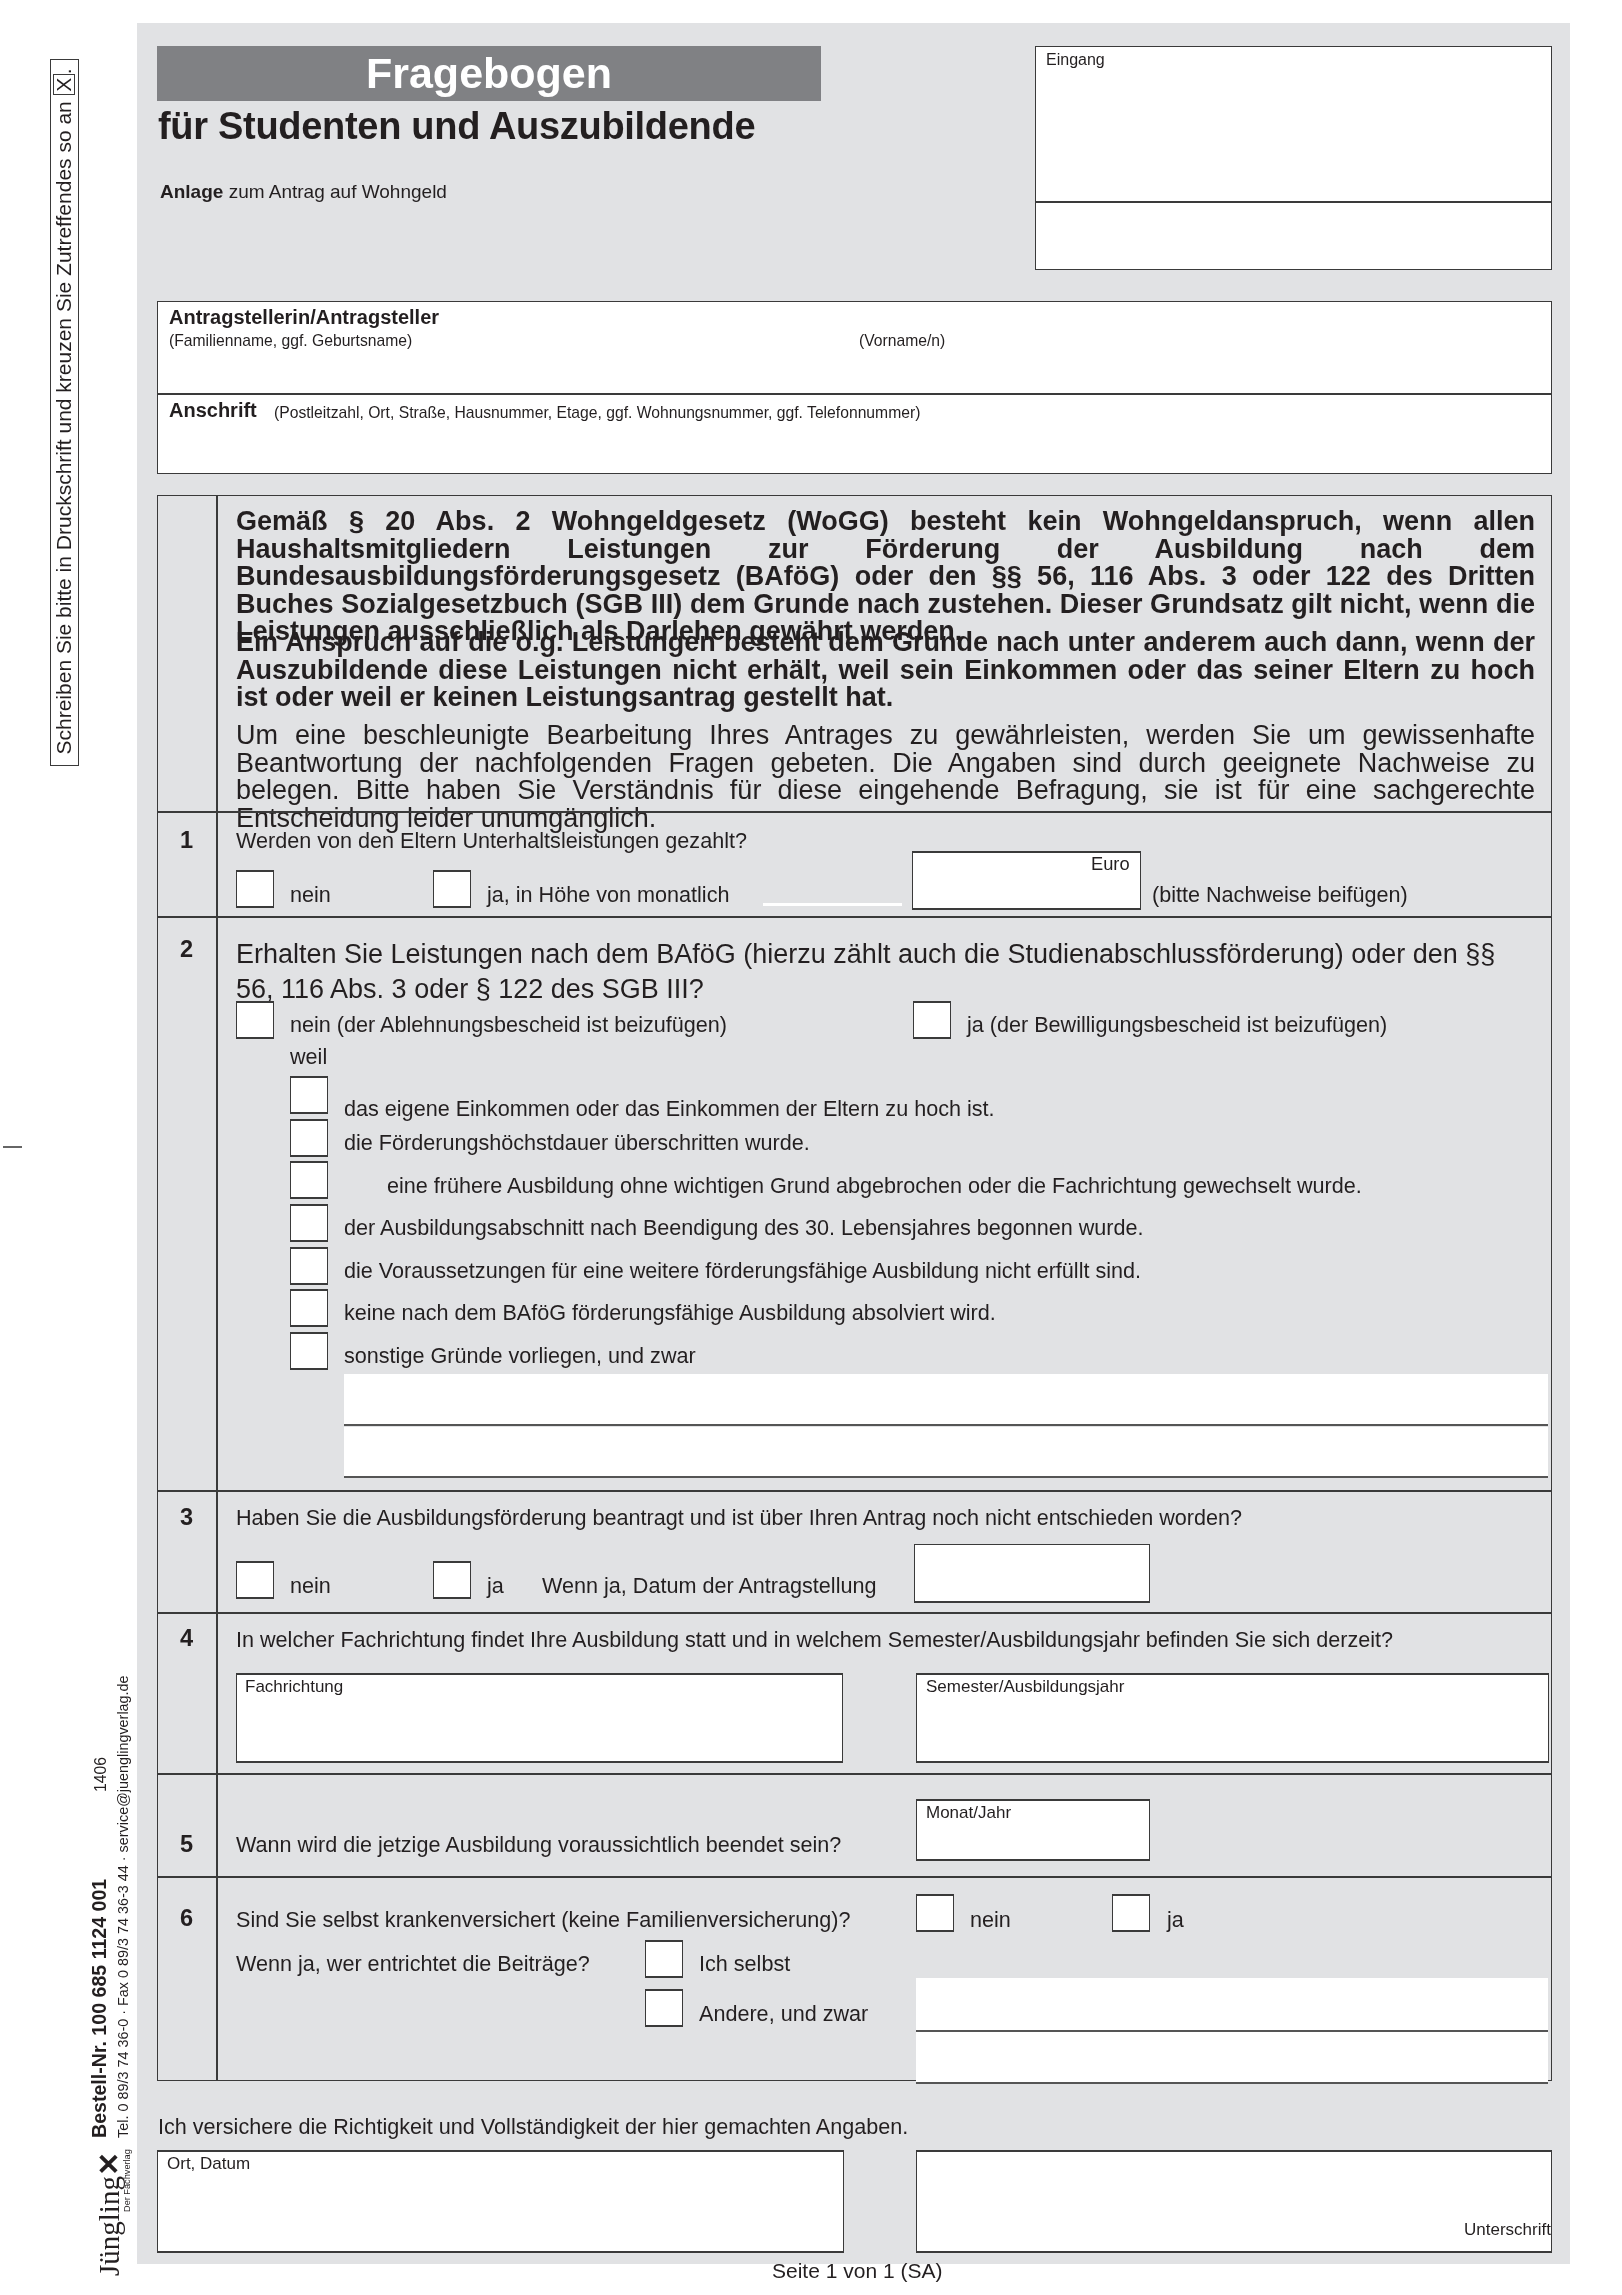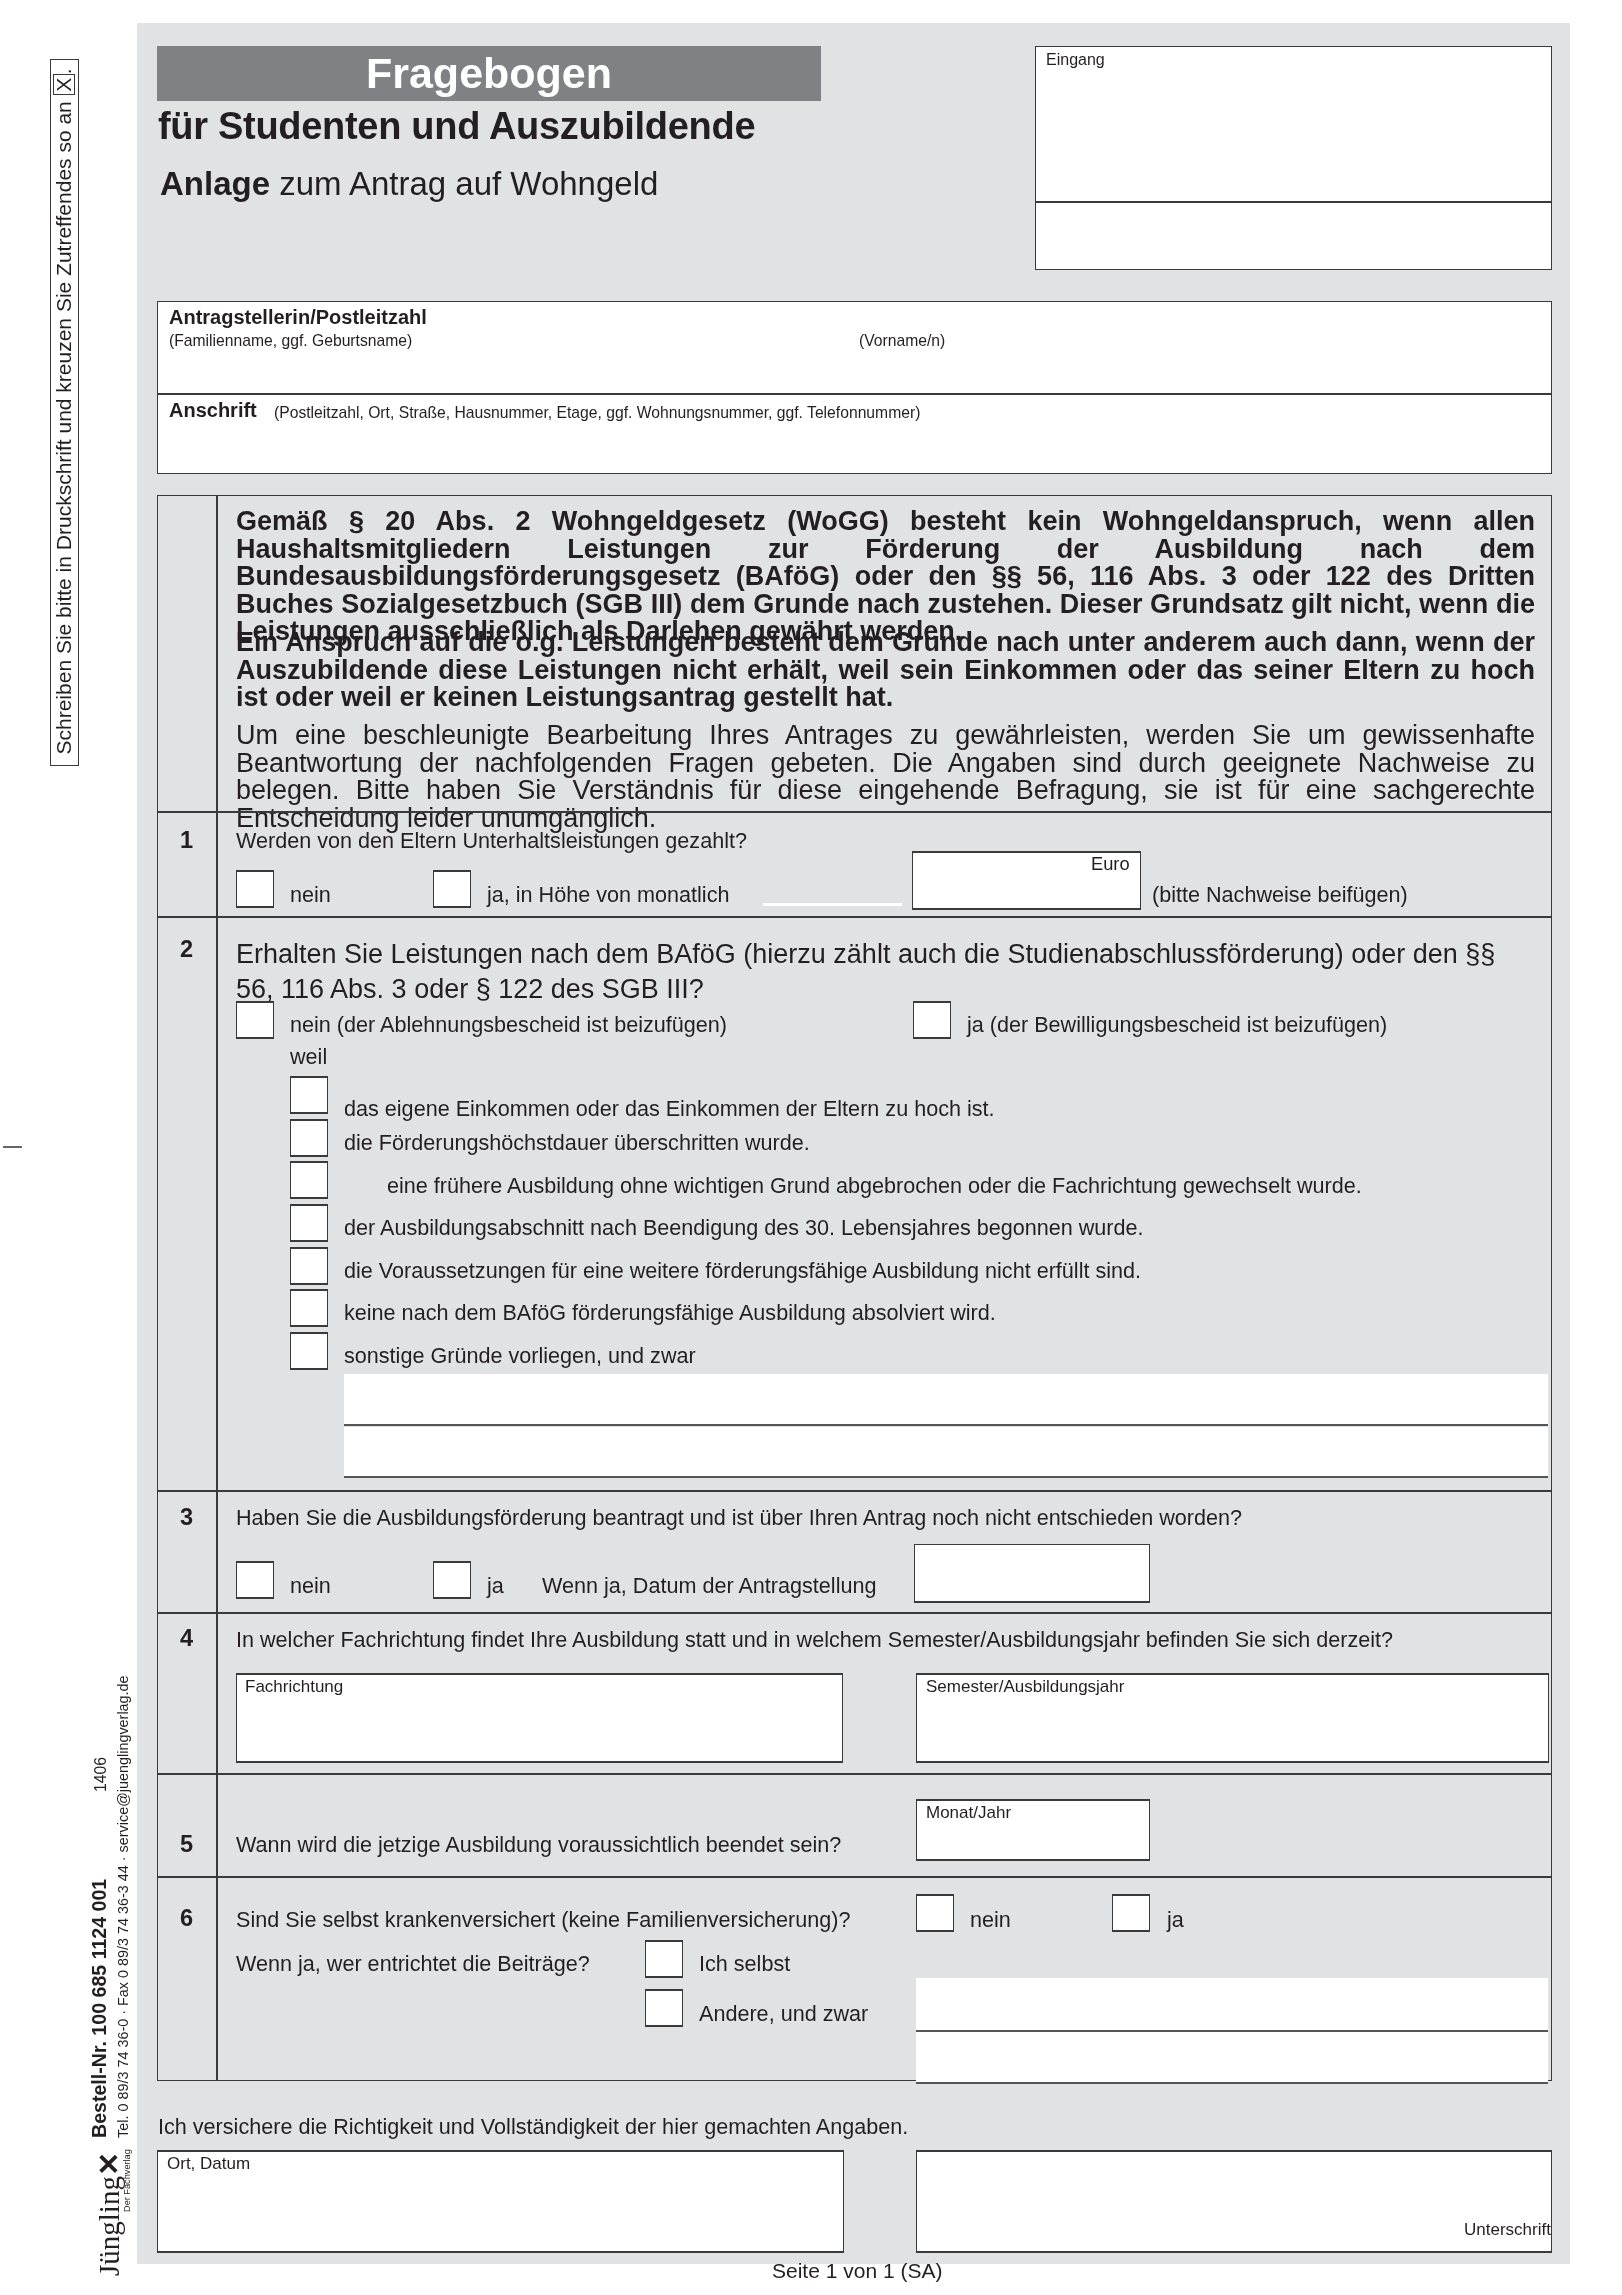--- a/index.html
+++ b/index.html
@@ -5,21 +5,21 @@
   html, body { margin: 0; padding: 0; }
   body {
     width: 1623px; height: 2295px; position: relative; background: #ffffff;
     font-family: "Liberation Sans", sans-serif; color: #231f20; overflow: hidden;
   }
   .abs { position: absolute; }
   .panel { left: 137px; top: 23px; width: 1433px; height: 2241px; background: #e1e2e4; }
   .title-bar { left: 157px; top: 46px; width: 664px; height: 55px; background: #808184;
     color: #fff; font-weight: bold; font-size: 43px; text-align: center; line-height: 55px; transform-origin: center; }
   .subtitle { left: 158px; top: 105px; font-size: 38px; font-weight: bold; letter-spacing: -0.3px; white-space: nowrap; }
-  .anlage { left: 160px; top: 165px; font-size: 33px; white-space: nowrap; text-align: center; }
+  .anlage { left: 160px; top: 181px; font-size: 19px; white-space: nowrap; text-align: center; }
   .anlage b { font-weight: bold; }
   .box { background: #fff; border: 1.3px solid #3a3a3a; box-sizing: border-box; }
   .box-shadow { border-top: 2px solid #3a3a3a; border-bottom: 2.6px solid #3a3a3a; }
   .label-sm { font-size: 17px; white-space: nowrap; }
   .label-md { font-size: 21px; white-space: nowrap; }
   .label-q { font-size: 21.6px; white-space: nowrap; }
   .table-frame { left: 157px; top: 495px; width: 1395px; height: 1586px; border: 1.3px solid #3a3a3a; box-sizing: border-box; }
   .num-col-line { left: 216px; top: 495px; width: 2px; height: 1586px; background: #3a3a3a; }
   .hline { height: 2px; background: #3a3a3a; left: 157px; width: 1395px; }
   .qnum { left: 157px; width: 59px; text-align: center; font-size: 23.6px; font-weight: bold; }
@@ -57,21 +57,21 @@
 </div>
 
 <div class="abs box" style="left:1035px; top:46px; width:517px; height:224px;"></div>
 <div class="abs" style="left:1035px; top:201px; width:517px; height:2px; background:#3a3a3a;"></div>
 <div class="abs label-md" style="left:1046px; top:51px; font-size:16px;">Eingang</div>
 
 <div class="abs box" style="left:157px; top:301px; width:1395px; height:173px;"></div>
 <div class="abs" style="left:157px; top:393px; width:1395px; height:2px; background:#3a3a3a;"></div>
 <div class="abs" style="left:160px; top:304px; width:1390px; height:88px;"></div>
 <div class="abs" style="left:160px; top:396px; width:1390px; height:76px;"></div>
-<div class="abs" style="left:169px; top:306px; font-size:20px; font-weight:bold; white-space:nowrap;">Antragstellerin/Postleitzahl</div>
+<div class="abs" style="left:169px; top:306px; font-size:20px; font-weight:bold; white-space:nowrap;">Antragstellerin/Antragsteller</div>
 <div class="abs label-sm" style="left:169px; top:332px; font-size:15.7px;">(Familienname, ggf. Geburtsname)</div>
 <div class="abs label-sm" style="left:859px; top:332px; font-size:15.7px;">(Vorname/n)</div>
 <div class="abs" style="left:169px; top:399px; font-size:20px; font-weight:bold;">Anschrift</div>
 <div class="abs label-sm" style="left:274px; top:404px; font-size:15.7px;">(Postleitzahl, Ort, Straße, Hausnummer, Etage, ggf. Wohnungsnummer, ggf. Telefonnummer)</div>
 
 <div class="abs table-frame"></div>
 <div class="abs num-col-line"></div>
 
 <div class="abs para bold" style="top:508px;">Gemäß § 20 Abs. 2 Wohngeldgesetz (WoGG) besteht kein Wohngeldanspruch, wenn allen Haushaltsmitgliedern Leistungen zur Förderung der Ausbildung nach dem Bundesausbildungsförderungsgesetz (BAföG) oder den §§ 56, 116 Abs. 3 oder 122 des Dritten Buches Sozialgesetzbuch (SGB III) dem Grunde nach zustehen. Dieser Grundsatz gilt nicht, wenn die Leistungen ausschließlich als Darlehen gewährt werden.</div>
 <div class="abs para bold" style="top:629px;">Ein Anspruch auf die o.g. Leistungen besteht dem Grunde nach unter anderem auch dann, wenn der Auszubildende diese Leistungen nicht erhält, weil sein Einkommen oder das seiner Eltern zu hoch ist oder weil er keinen Leistungs­antrag gestellt hat.</div>

